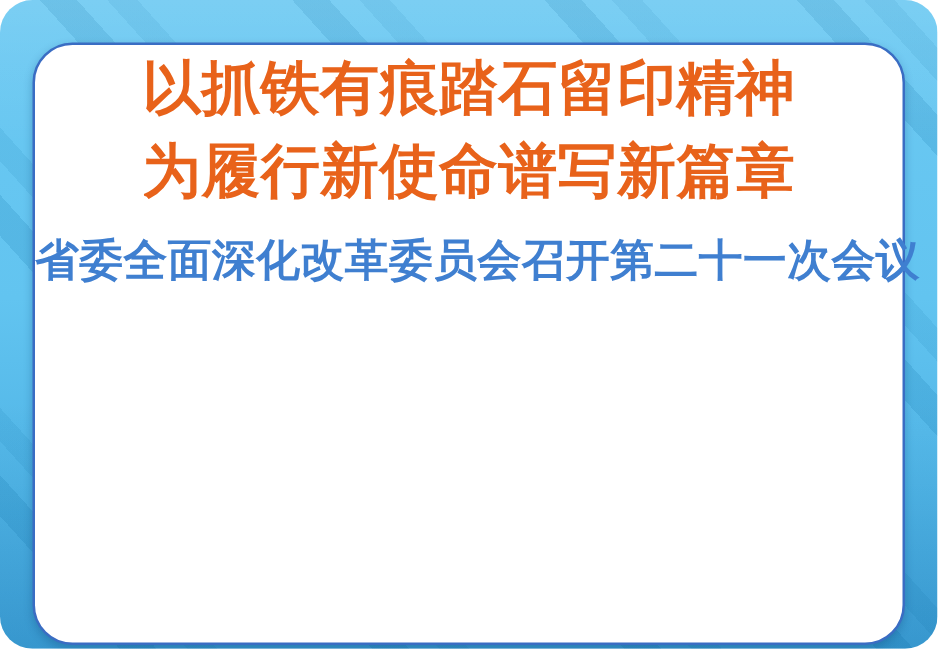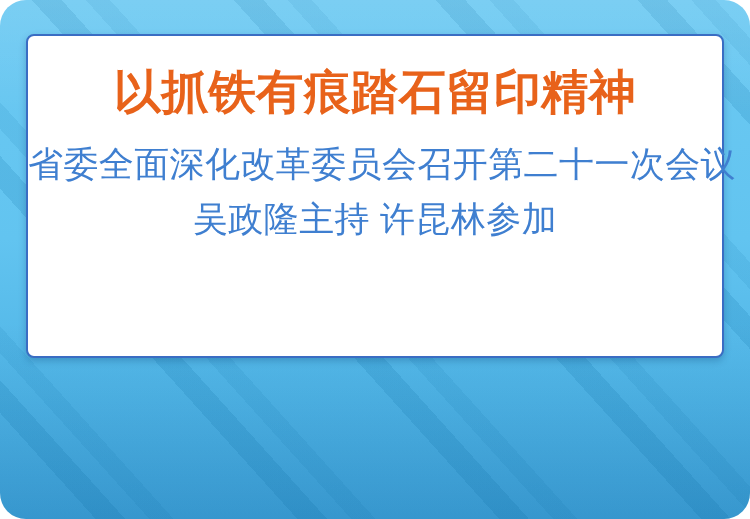--- a/index.html
+++ b/index.html
@@ -45,31 +45,30 @@
     inset: 0;
     background: linear-gradient(180deg, rgba(255,255,255,0.10) 0%, rgba(255,255,255,0.00) 22%, rgba(0,70,120,0.00) 62%, rgba(0,62,110,0.13) 100%);
   }
 
   
   .card {
     position: absolute;
     left: 26px;
     top: 34px;
     width: 698px;
-    height: 324px;
+    height: 482px;
     box-sizing: border-box;
     background: #ffffff;
     border: 2.5px solid #3A6DC3;
-    border-radius: 8px;
+    border-radius: 32px;
     box-shadow: 0 3px 7px rgba(12, 60, 110, 0.28);
     display: flex;
     flex-direction: column;
     align-items: center;
     justify-content: flex-start;
-    padding-top: 22px;
   }
 
   
   .headline {
     width: 100%;
     text-align: center;
   }
   .headline-line {
     color: #E8621A;
     font-size: 47px;
@@ -81,41 +80,41 @@
 
   
   .subtitle {
     width: 100%;
     text-align: center;
     margin-top: 11px;
   }
   .subtitle-line {
     color: #3F7FD0;
     font-size: 35px;
-    font-weight: 400;
+    font-weight: 700;
     line-height: 55px;
     letter-spacing: 0.4px;
     white-space: nowrap;
   }
 </style>
 </head>
 <body>
 
 <div id="poster">
 
   <div class="bg">
     <div class="bg-stripes"></div>
     <div class="bg-vignette"></div>
   </div>
 
   <div class="card">
 
     <div class="headline">
       <div class="headline-line">以抓铁有痕踏石留印精神</div>
+      <div class="headline-line">为履行新使命谱写新篇章</div>
     </div>
 
     <div class="subtitle">
       <div class="subtitle-line">省委全面深化改革委员会召开第二十一次会议</div>
-      <div class="subtitle-line">吴政隆主持 许昆林参加</div>
     </div>
 
   </div>
 </div>
 
 </body></html>

